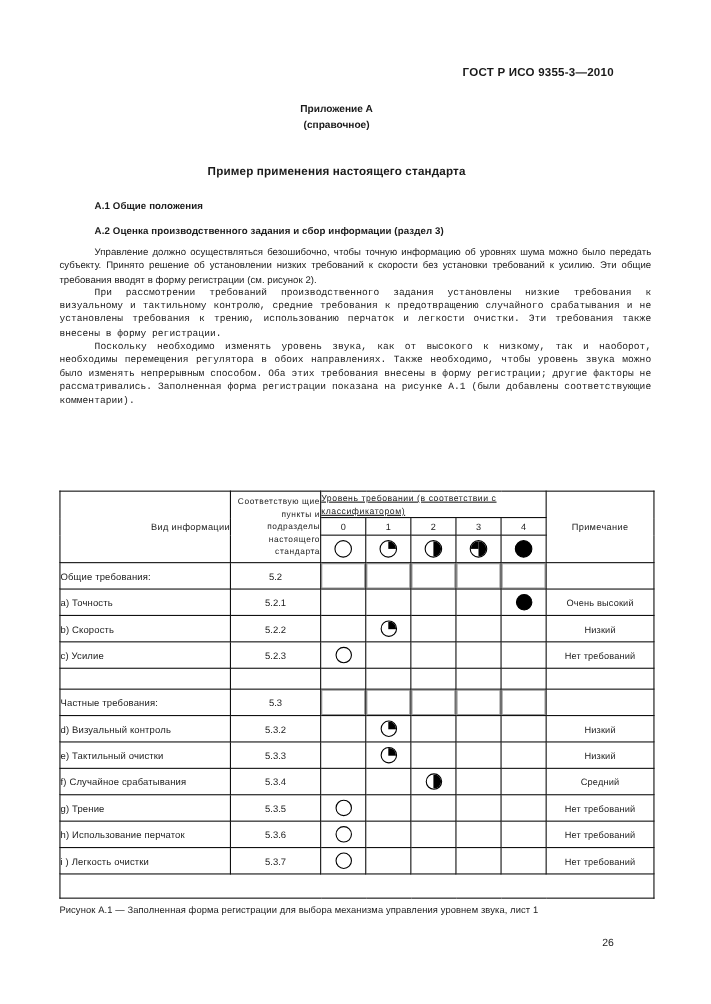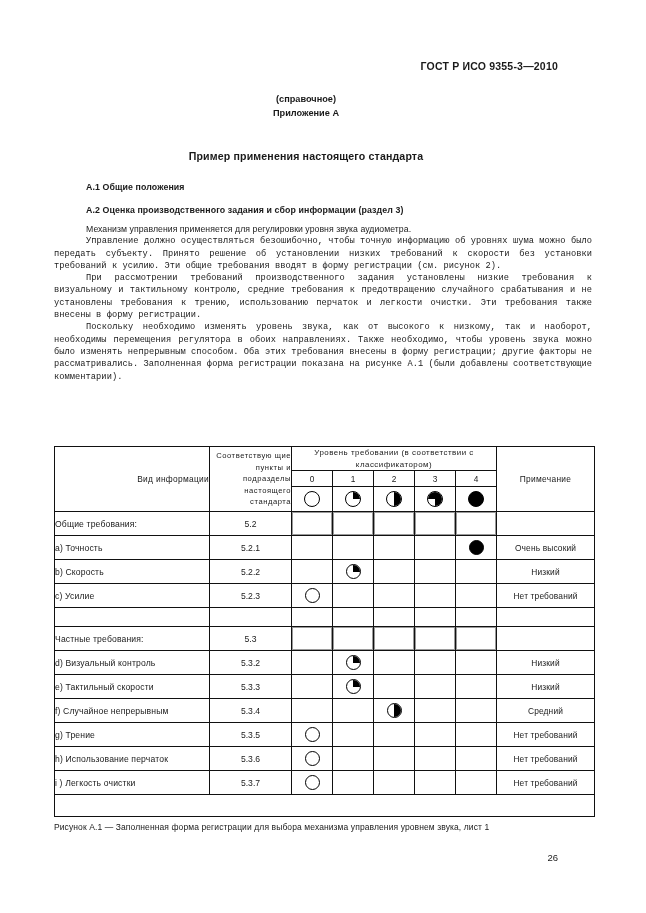--- a/index.html
+++ b/index.html
@@ -107,25 +107,26 @@
     letter-spacing: 0.3px;
   }
   .hd-clause {
     text-align: right;
     font-size: 7.6px;
     line-height: 11.4px;
     letter-spacing: 0.55px;
     padding: 3px 4px;
   }
   .hd-levels {
-    text-align: center;
+    text-align: left;
     font-size: 7.9px;
     line-height: 11.5px;
     letter-spacing: 0.5px;
     padding: 4px 6px 5px 6px;
+    text-decoration: underline;
   }
   .hd-note {
     text-align: center;
     font-size: 8.4px;
     letter-spacing: 0.3px;
   }
   .hd-num {
     text-align: center;
     font-size: 8.3px;
     height: 15px;
@@ -215,30 +216,29 @@
   }
 </style>
 </head>
 <body>
 
 <div class="page">
 
   <div class="doc-header">ГОСТ Р ИСО 9355-3—2010</div>
 
   <div class="annex-block">
+    <div class="line">Приложение А</div>
     <div class="line">(справочное)</div>
-    <div class="line">Приложение А</div>
   </div>
 
   <div class="main-title">Пример применения настоящего стандарта</div>
 
   <div class="body-area">
     <div class="h-sub">А.1 Общие положения</div>
     <div class="h-sub second">А.2 Оценка производственного задания и сбор информации (раздел 3)</div>
-    <p class="para">Механизм управления применяется для регулировки уровня звука аудиометра.</p>
     <p class="para">Управление должно осуществляться безошибочно, чтобы точную информацию об уровнях шума можно было передать субъекту. Принято решение об установлении низких требований к скорости без установки требований к усилию. Эти общие требования вводят в форму регистрации (см. рисунок 2).</p>
     <p class="para">При рассмотрении требований производственного задания установлены низкие требования к визуальному и тактильному контролю, средние требования к предотвращению случайного срабатывания и не установлены требования к трению, использованию перчаток и легкости очистки. Эти требования также внесены в форму регистрации.</p>
     <p class="para">Поскольку необходимо изменять уровень звука, как от высокого к низкому, так и наоборот, необходимы перемещения регулятора в обоих направлениях. Также необходимо, чтобы уровень звука можно было изменять непрерывным способом. Оба этих требования внесены в форму регистрации; другие факторы не рассматривались. Заполненная форма регистрации показана на рисунке А.1 (были добавлены соответствующие комментарии).</p>
   </div>
 
   <table class="reg-table">
     <colgroup>
       <col class="c-info">
         <col class="c-clause">
       <col class="c-lvl">
@@ -345,31 +345,31 @@
           <td class="row-label">d) Визуальный контроль</td>
           <td class="row-clause">5.3.2</td>
           <td class="row-lvl"></td>
           <td class="row-lvl"><span class="pie q1"><i></i></span></td>
           <td class="row-lvl"></td>
           <td class="row-lvl"></td>
           <td class="row-lvl"></td>
           <td class="row-note">Низкий</td>
         </tr>
         <tr>
-          <td class="row-label">e) Тактильный скорости</td>
+          <td class="row-label">e) Тактильный очистки</td>
           <td class="row-clause">5.3.3</td>
           <td class="row-lvl"></td>
           <td class="row-lvl"><span class="pie q1"><i></i></span></td>
           <td class="row-lvl"></td>
           <td class="row-lvl"></td>
           <td class="row-lvl"></td>
           <td class="row-note">Низкий</td>
         </tr>
         <tr>
-          <td class="row-label">f) Случайное непрерывным</td>
+          <td class="row-label">f) Случайное срабатывания</td>
           <td class="row-clause">5.3.4</td>
           <td class="row-lvl"></td>
           <td class="row-lvl"></td>
           <td class="row-lvl"><span class="pie q2"><i></i></span></td>
           <td class="row-lvl"></td>
           <td class="row-lvl"></td>
           <td class="row-note">Средний</td>
         </tr>
         <tr>
           <td class="row-label">g) Трение</td>

